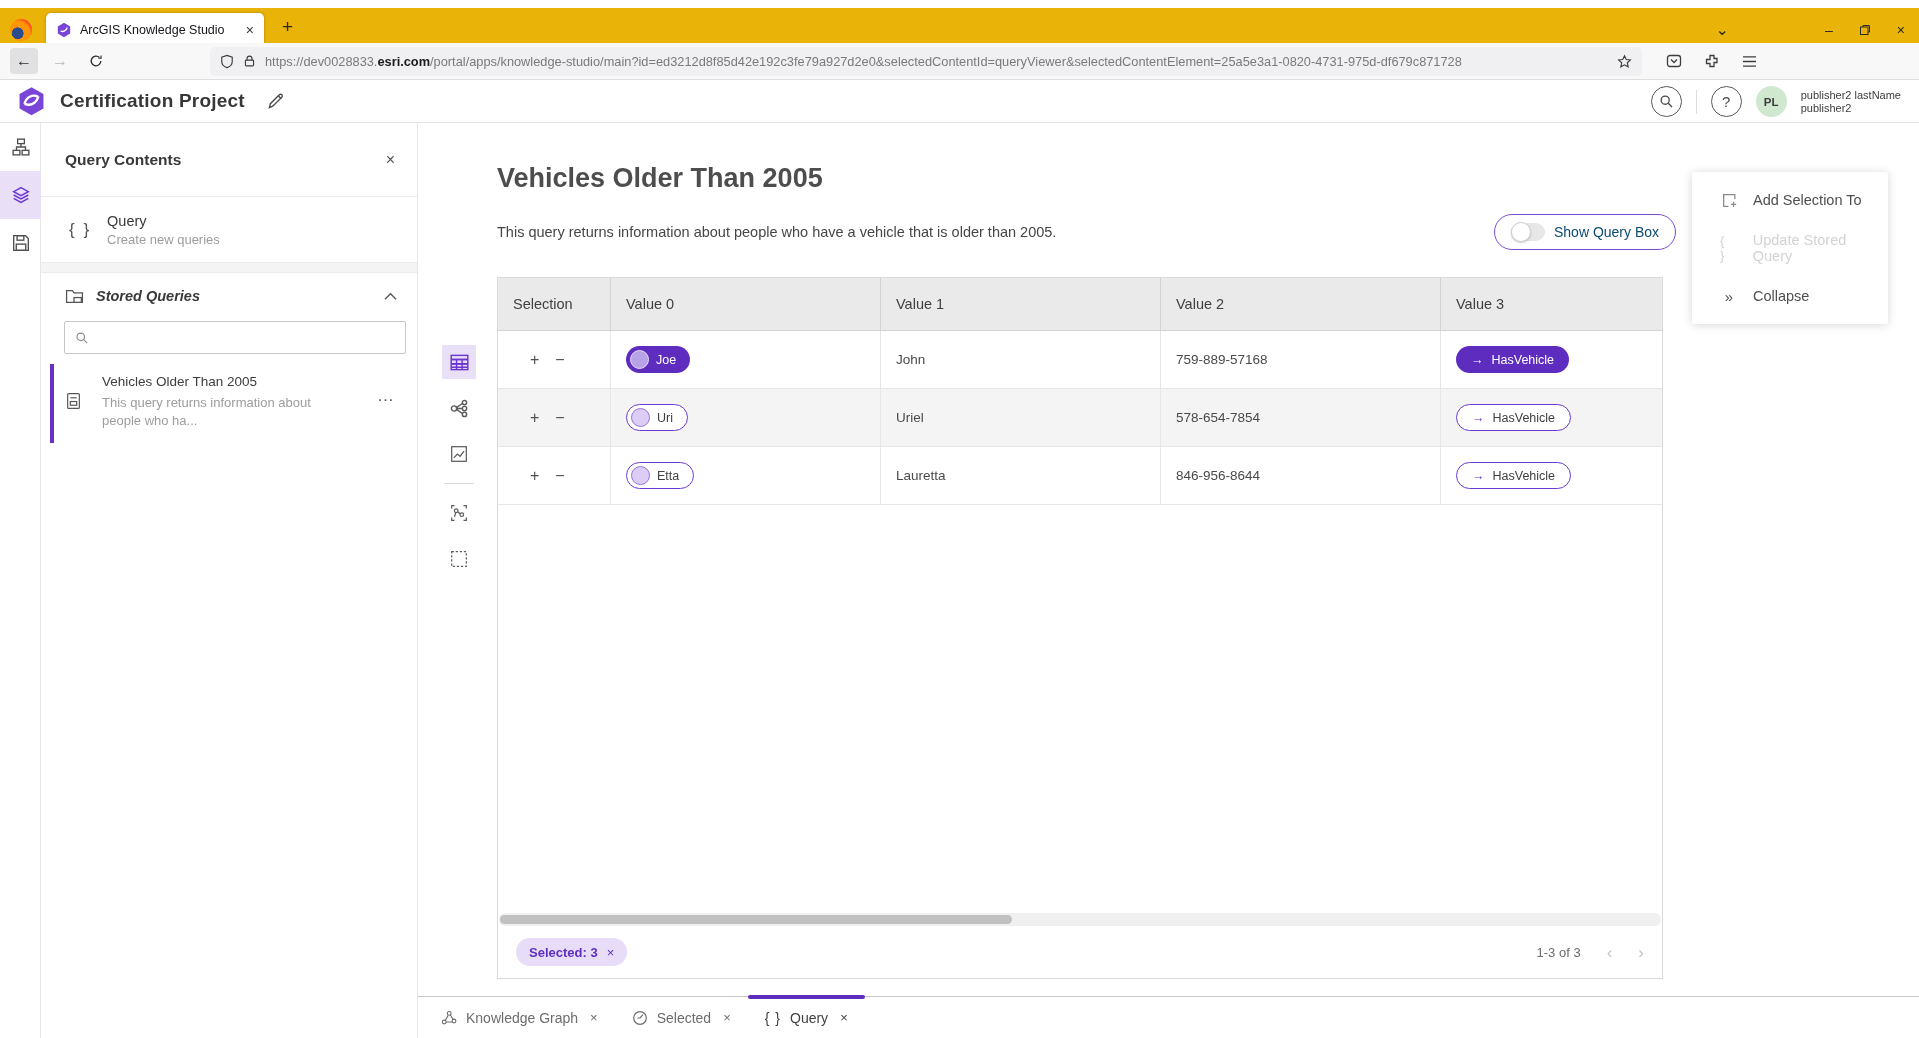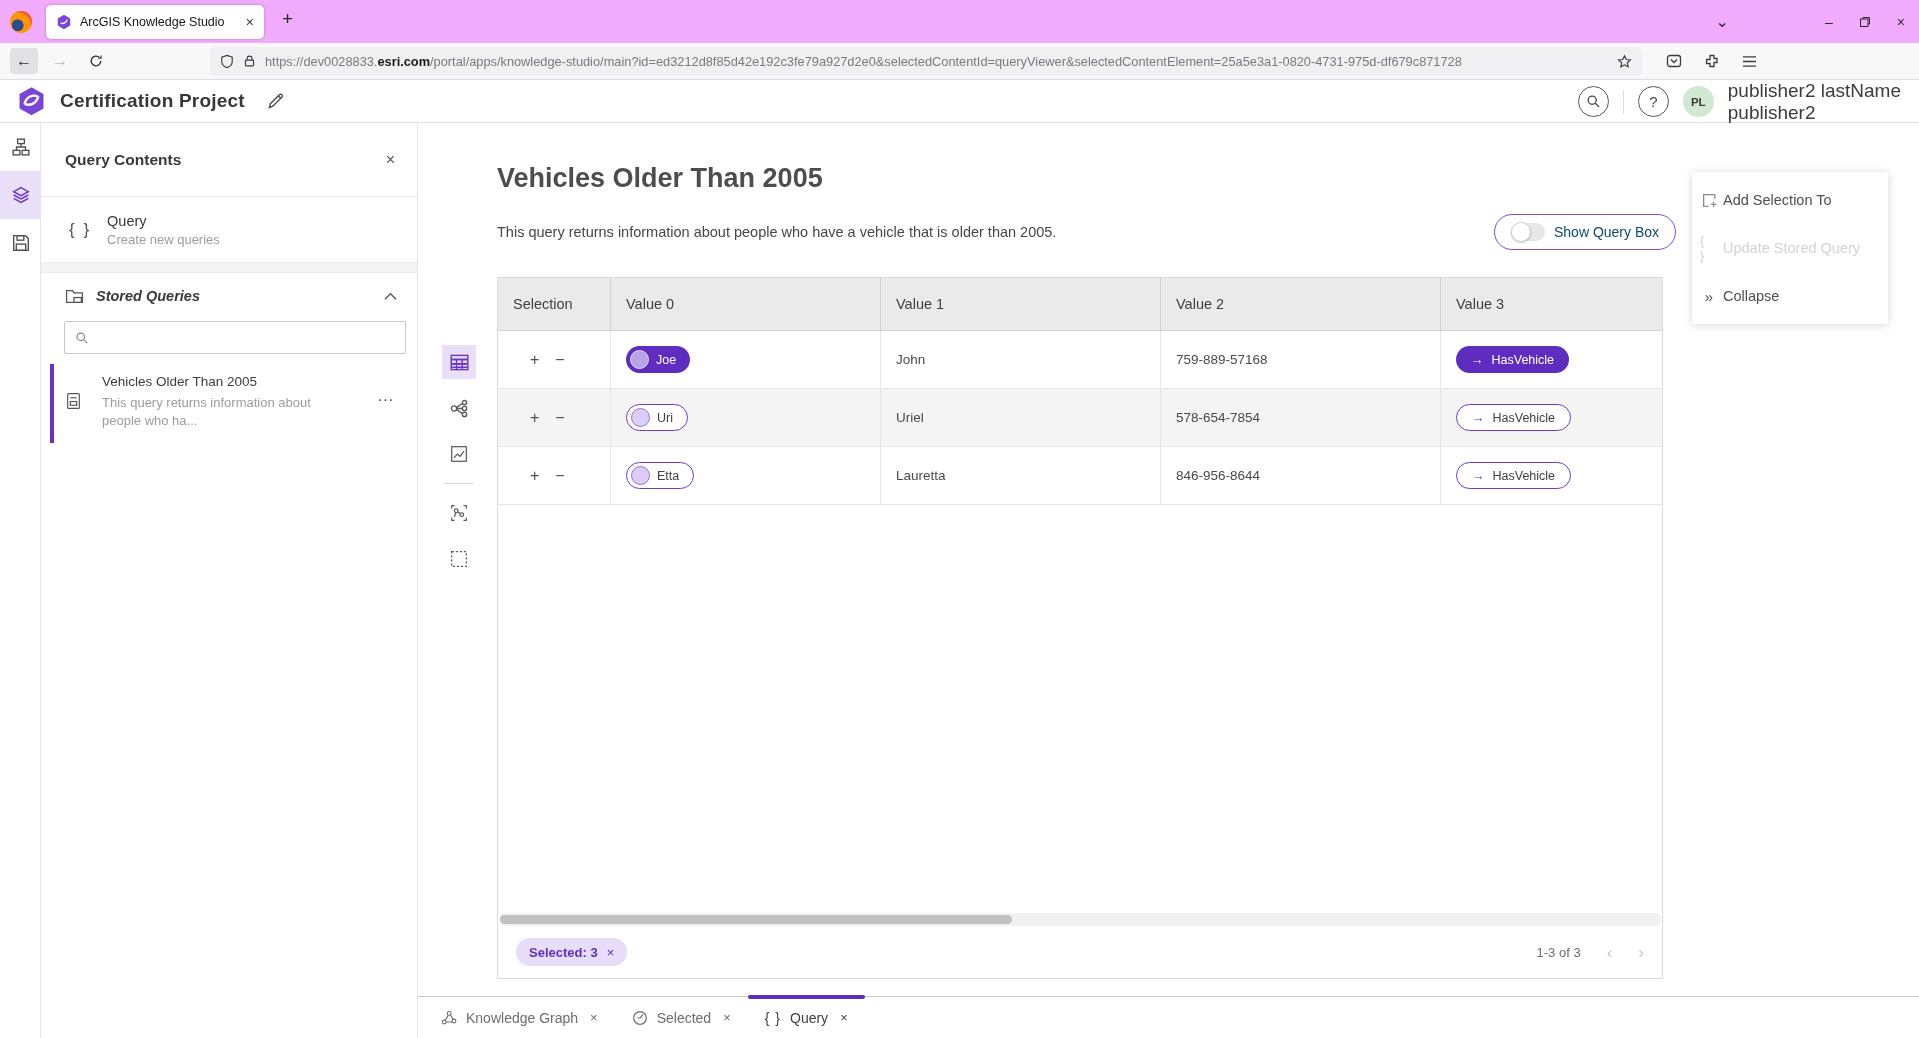--- a/index.html
+++ b/index.html
@@ -1,21 +1,21 @@
 <!DOCTYPE html>
 <html><head>
 <meta charset="utf-8">
 <style>
   * { box-sizing: border-box; margin: 0; padding: 0; }
   html,body { background:#fff; }
   .screen { position:relative; width:1919px; height:1038px; overflow:hidden;
     font-family:"Liberation Sans", sans-serif; color:#3f3f3f; background:#fff; }
 
   
-  .tabstrip { position:absolute; left:0; top:0; width:100%; height:43px; background:#f0abfc; }
+  .tabstrip { position:absolute; left:0; top:8px; width:100%; height:43px; background:#eab308; }
   .ff-logo { position:absolute; left:10px; top:11px; width:22px; height:22px; border-radius:50%;
     background:radial-gradient(circle at 35% 65%, #2b4b8f 0 28%, #ff9500 30% 60%, #ff3b30 75%); }
   .btab { position:absolute; left:46px; top:5px; width:218px; height:34px; background:#fff;
     border-radius:5px; box-shadow:0 0 3px rgba(0,0,0,.28); display:flex; align-items:center;
     gap:8px; padding:0 10px; }
   .btab-title { font-size:12.5px; color:#15141a; flex:1; white-space:nowrap; overflow:hidden; }
   .btab-close { font-size:14px; color:#3a3a3a; cursor:default; }
   .newtab { position:absolute; left:282px; top:8px; font-size:19px; color:#2b2b2b; }
   .tabstrip-right { position:absolute; right:0; top:0; height:43px; display:flex; align-items:center; gap:26px; padding-right:14px; }
   .win-glyph { font-size:14px; color:#2b2b2b; }
@@ -40,21 +40,21 @@
     border-bottom:1px solid #e4e4e4; display:flex; align-items:center; }
   .app-logo { margin-left:17px; }
   .app-title { margin-left:14px; font-size:19px; font-weight:700; color:#373737; letter-spacing:.2px; }
   .edit-pencil { margin-left:22px; color:#4a4a4a; }
   .header-right { position:absolute; right:18px; top:0; height:43px; display:flex; align-items:center; gap:14px; }
   .circle-btn { width:31px; height:31px; border-radius:50%; border:1px solid #595959; color:#4a4a4a;
     display:flex; align-items:center; justify-content:center; font-size:15px; }
   .hdr-div { width:1px; height:24px; background:#dcdcdc; }
   .avatar { width:31px; height:31px; border-radius:50%; background:#cfe8cf; color:#3c3c3c;
     font-size:11.5px; font-weight:700; display:flex; align-items:center; justify-content:center; }
-  .username { line-height:1.15; font-size:19px; color:#3c3c3c; }
+  .username { line-height:1.15; font-size:11px; color:#3c3c3c; }
 
   
   .rail { position:absolute; left:0; top:123px; width:41px; height:915px; background:#fff;
     border-right:1px solid #e6e6e6; }
   .rail-icon { width:41px; height:48px; display:flex; align-items:center; justify-content:center; color:#4f4f4f; }
   .rail-icon.sel { background:#e9e0f8; color:#6a36cf; }
   .rail-expand { position:absolute; left:0; bottom:8px; width:41px; text-align:center;
     font-size:15px; color:#555; letter-spacing:-2px; }
 
   
@@ -136,21 +136,21 @@
   .chip { display:inline-flex; align-items:center; gap:9px; height:28px; border-radius:14px;
     background:#e7ddf8; color:#5d2fc0; padding:0 13px; font-size:13px; font-weight:700; }
   .chip .x { font-weight:400; font-size:13px; }
   .tstatus-right { margin-left:auto; display:flex; align-items:center; gap:26px; }
   .range { font-size:13px; color:#6b6b6b; }
   .pg { font-size:17px; color:#c4c4c4; line-height:1; }
 
   
   .menu { position:absolute; left:1692px; top:172px; width:196px; background:#fff; border-radius:2px;
     box-shadow:0 1px 10px rgba(0,0,0,.16); padding:4px 0; }
-  .menu-item { height:48px; display:flex; align-items:center; gap:5px; padding-left:8px;
+  .menu-item { height:48px; display:flex; align-items:center; gap:15px; padding-left:28px;
     font-size:14.5px; color:#4f4f4f; }
   .menu-item.disabled { color:#d2d2d2; }
   .menu-ic { width:18px; display:flex; justify-content:center; color:inherit; }
 
   
   .tabsbar { position:absolute; left:418px; top:996px; width:1501px; height:42px; background:#fff;
     border-top:1px solid #c6c6c6; display:flex; padding-left:6px; }
   .ftab { position:relative; display:flex; align-items:center; gap:9px; padding:0 17px;
     font-size:14px; color:#6d6d6d; }
   .ftab .fx { font-size:13px; margin-left:3px; }

